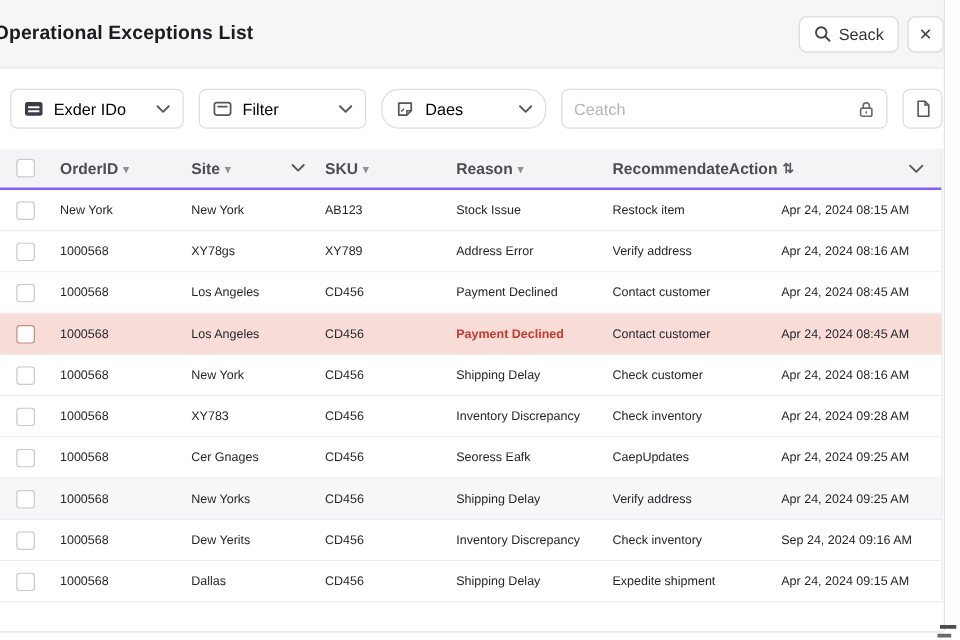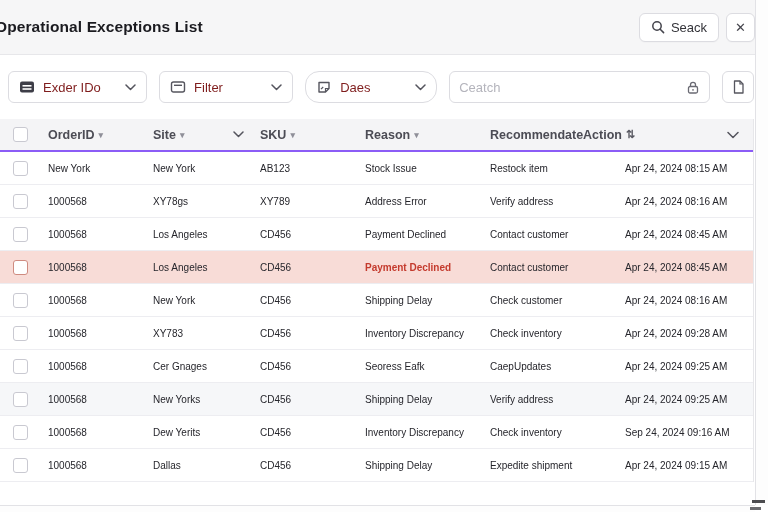--- a/index.html
+++ b/index.html
@@ -13,21 +13,21 @@
   .page-title { font-size:15.5px; font-weight:700; color:#1b1b20; letter-spacing:.1px; margin-left:-5px; white-space:nowrap; }
   .topbar-actions { display:flex; gap:7px; align-items:center; }
   .btn { display:flex; align-items:center; gap:6px; background:#fff; border:1px solid #dcdce1;
          border-radius:6px; padding:6px 11px; font-size:13px; color:#333339; cursor:pointer;
          font-family:inherit; box-shadow:0 1px 1px rgba(0,0,0,.02);text-align:right; }
   .btn.square { padding:6px 8px; }
 
   
   .toolbar { background:#fff; display:flex; align-items:center; gap:12px; padding:16px 14px 16px 8px; }
   .dropdown { display:flex; align-items:center; gap:8px; border:1px solid #dcdce1; border-radius:6px;
-              background:#fff; height:32px; padding:0 10px; font-size:13px; color:#7f1d1d; cursor:pointer; }
+              background:#fff; height:32px; padding:0 10px; font-size:13px; color:#000000; cursor:pointer; }
   .dd-1 { width:140px; } .dd-2 { width:135px; } .dd-3 { width:133px;border-radius:14px; }
   .dropdown .lbl { flex:1; white-space:nowrap; overflow:hidden; }
   .searchbox { display:flex; align-items:center; border:1px solid #dcdce1; border-radius:6px;
                height:32px; width:263px; padding:2px 9px; background:#fff; }
   .searchbox input { border:none; outline:none; flex:1; font-size:13px; color:#33333a;
                      font-family:inherit; background:transparent; }
   .searchbox input::placeholder { color:#b4b4bc; }
   .icon-only-btn { width:32px; height:32px; display:flex; align-items:center; justify-content:center;
                    border:1px solid #dcdce1; border-radius:6px; background:#fff; cursor:pointer; }
 

